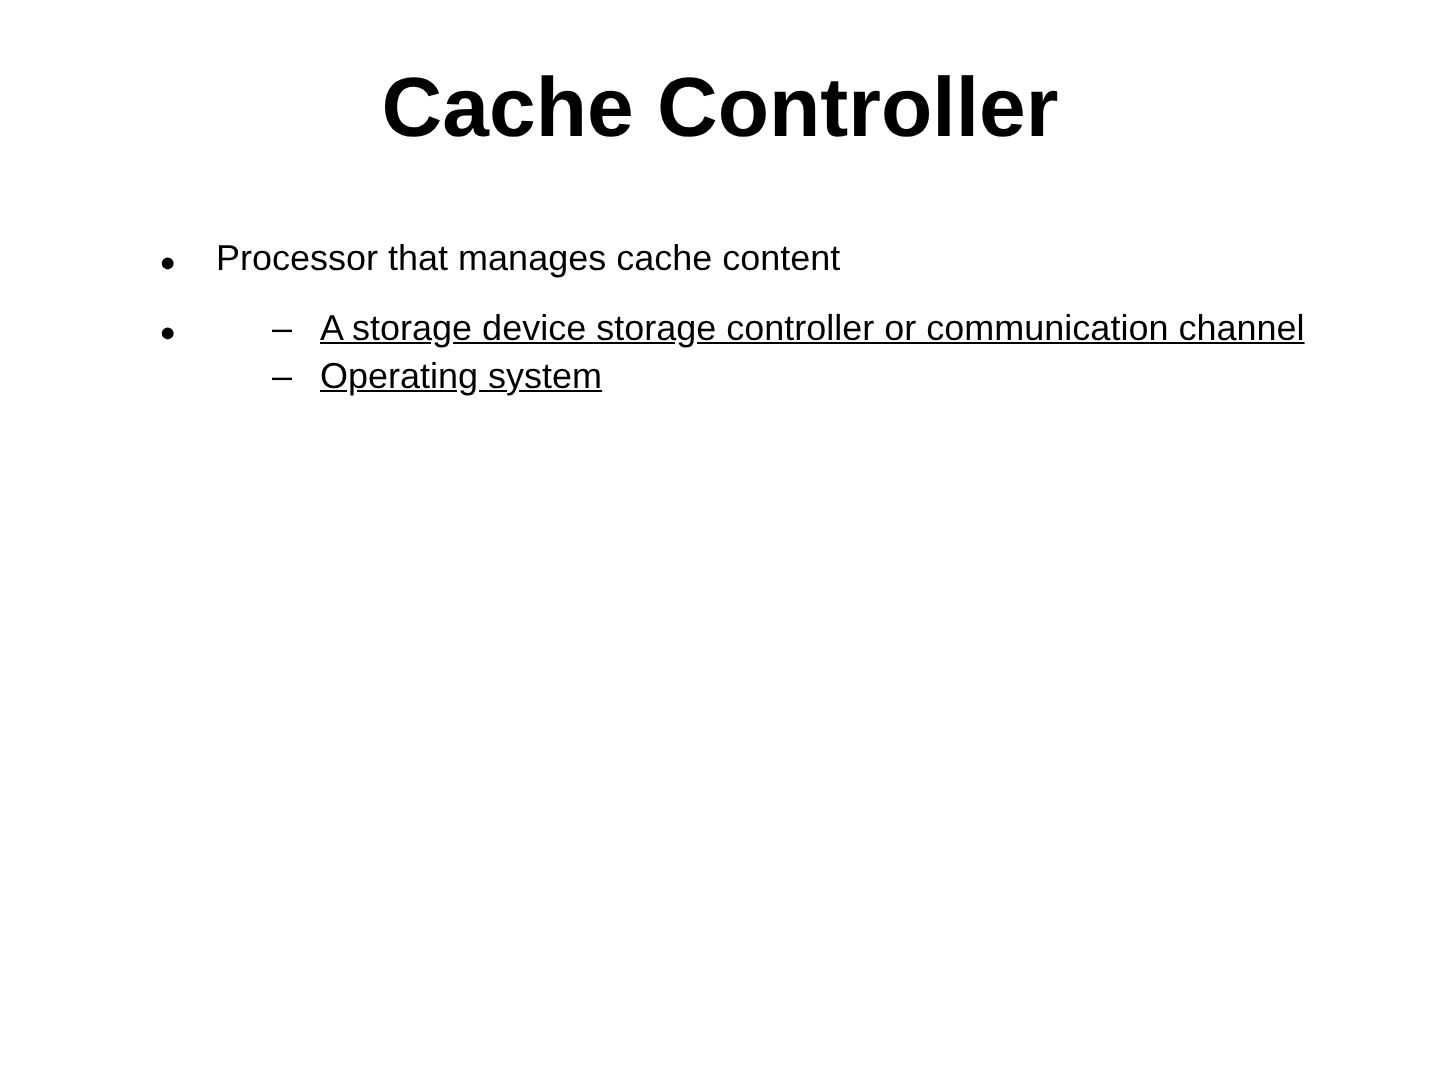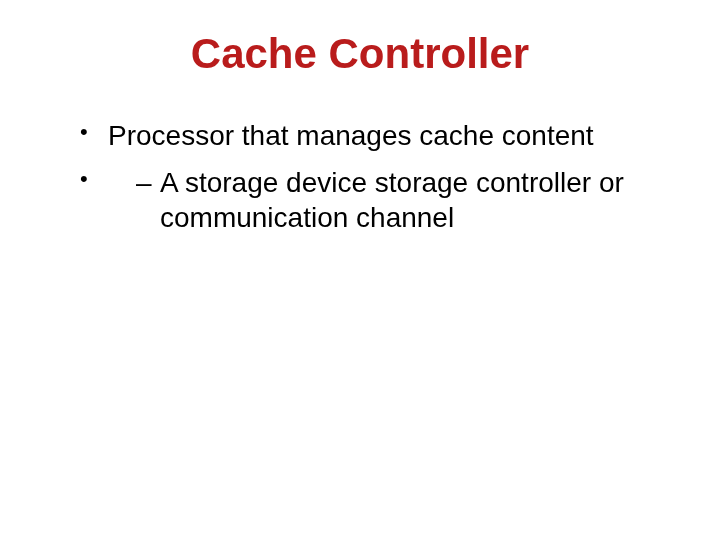--- a/index.html
+++ b/index.html
@@ -14,46 +14,47 @@
   .slide {
     width: 720px;
     height: 540px;
     box-sizing: border-box;
     padding: 20px 40px 20px 40px;
   }
   .title {
     text-align: center;
     font-size: 42px;
     font-weight: bold;
-    color: #b91c1c;
+    color: #000000;
     margin: 10px 0 40px 0;
   }
   ul.top {
     list-style: none;
     padding: 0;
     margin: 0 0 0 40px;
-    font-size: 28px;
+    font-size: 18px;
     line-height: 1.25;
   }
   ul.top > li {
     position: relative;
     padding-left: 28px;
     margin: 0 0 4px 0;
   }
   ul.top > li::before {
     content: "•";
     position: absolute;
     left: 0;
     top: 0;
     font-size: 22px;
   }
   ul.sub {
     list-style: none;
     padding: 0;
     margin: 12px 0 0 28px;
+    text-decoration: underline;
   }
   ul.sub > li {
     position: relative;
     padding-left: 24px;
     margin: 0 0 2px 0;
   }
   ul.sub > li::before {
     content: "–";
     position: absolute;
     left: 0;
@@ -68,16 +69,19 @@
 
   <ul class="top">
     <li>
       <span>Processor that manages cache content</span>
     </li>
     <li>
       <ul class="sub">
         <li>
           <span>A storage device storage controller or communication channel</span>
         </li>
+        <li>
+          <span>Operating system</span>
+        </li>
       </ul>
     </li>
   </ul>
 </div>
 
 </body></html>

